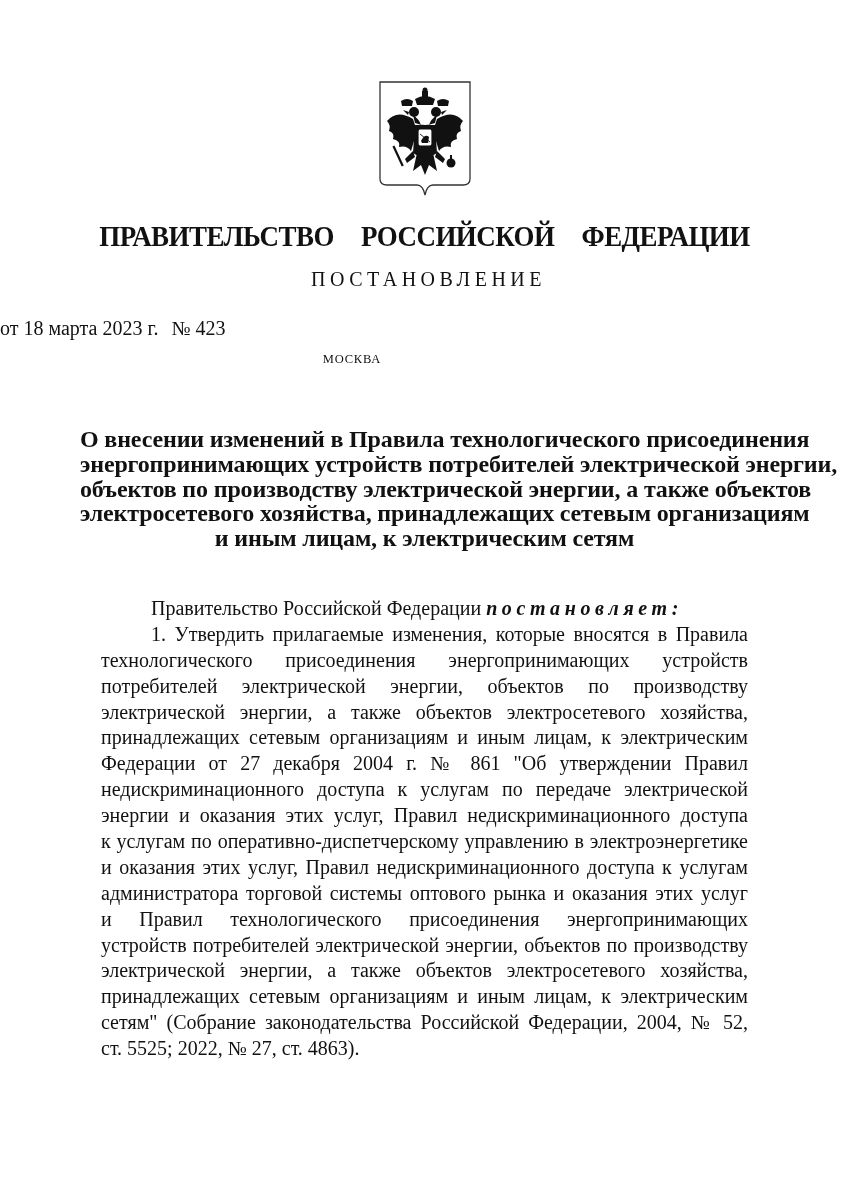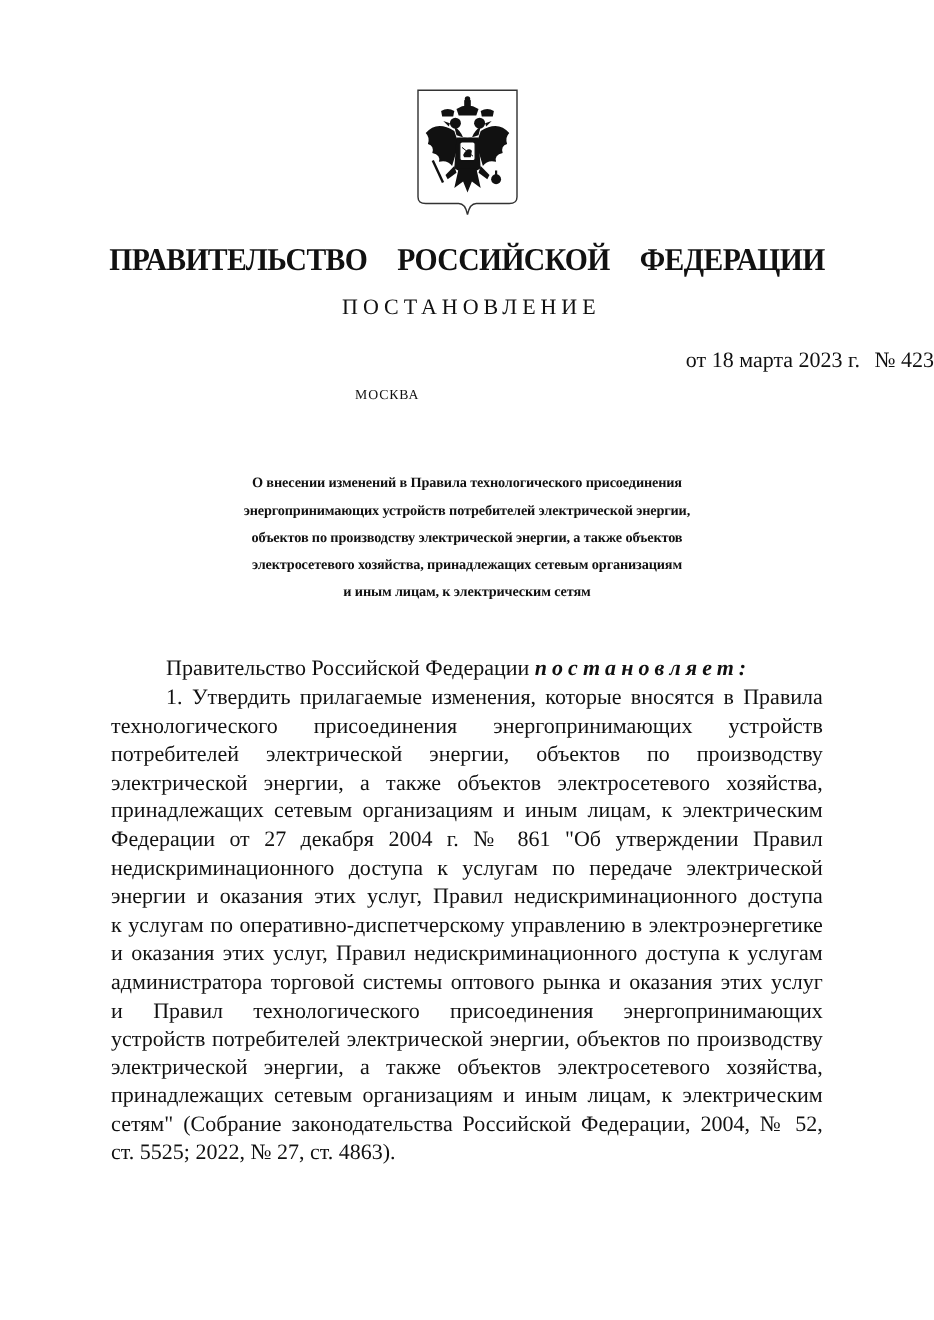--- a/index.html
+++ b/index.html
@@ -46,21 +46,21 @@
       font-size: 20px;
       line-height: 30px;
       letter-spacing: 4.5px;
       padding-left: 4px;
     }
     .doc-date {
       position: absolute;
       left: 0;
       width: 849px;
       top: 314px;
-      text-align: right;
+      text-align: left;
       font-size: 20px;
       line-height: 28px;
       word-spacing: 0px;
     }
     .doc-date .gap { display: inline-block; width: 8px; }
     .doc-city {
       position: absolute;
       left: 0;
       width: 704px;
       top: 350px;
@@ -69,21 +69,21 @@
       line-height: 18px;
       letter-spacing: 0.8px;
     }
     .subject {
       position: absolute;
       left: 80px;
       width: 689px;
       top: 427px;
       text-align: center;
       font-weight: bold;
-      font-size: 13px;
+      font-size: 24px;
       line-height: 24.8px;
       letter-spacing: -0.15px;
     }
     .subject .line { display: block; white-space: nowrap; }
     .body {
       position: absolute;
       left: 101px;
       width: 647px;
       top: 596px;
       font-size: 20px;

